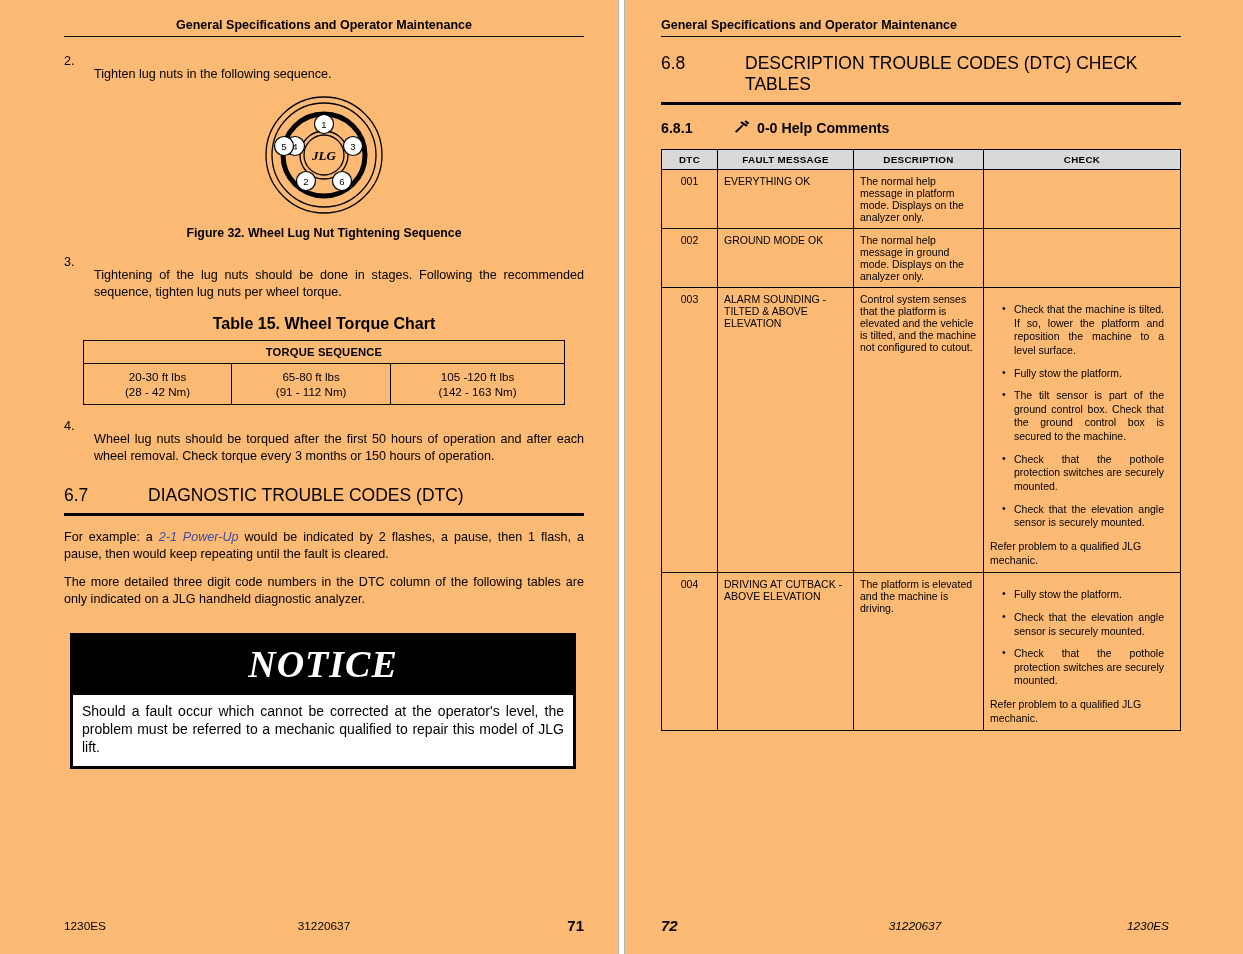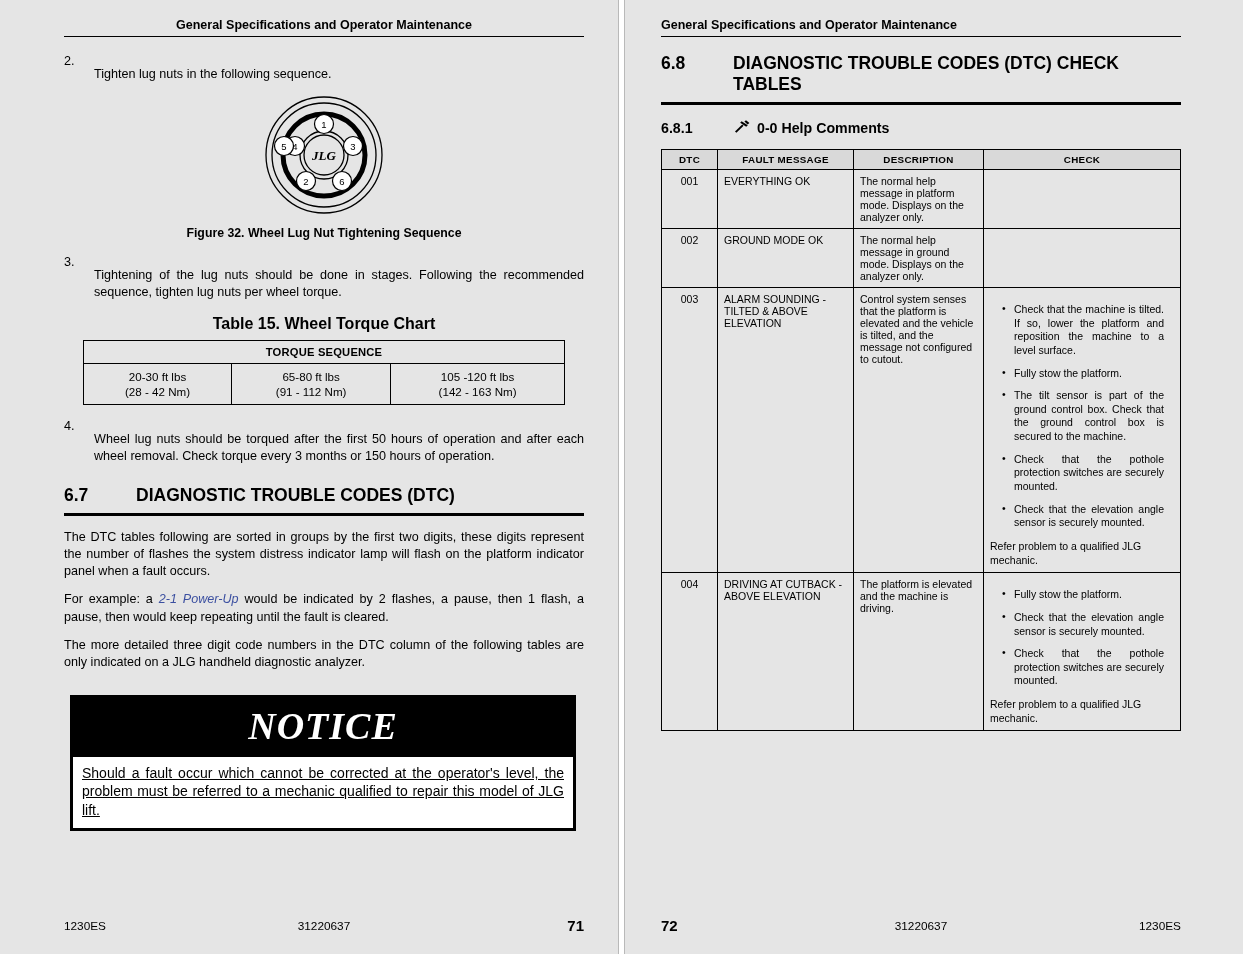--- a/index.html
+++ b/index.html
@@ -12,21 +12,21 @@
     position: relative;
     width: 1243px;
     height: 954px;
     background: #ffffff;
     overflow: hidden;
   }
   .page {
     position: absolute;
     top: 0;
     height: 954px;
-    background: #e5e5e5;
+    background: #fdba74;
   }
   .page-left { left: 0; width: 618px; }
   .page-right { left: 625px; width: 618px; }
   .gutter {
     position: absolute;
     left: 618px; top: 0;
     width: 7px; height: 954px;
     background: #ffffff;
     border-left: 1px solid #b9b9b9;
     border-right: 1px solid #b9b9b9;
@@ -96,22 +96,23 @@
     padding: 5px 4px;
   }
   table.torque td.stage { padding: 7px 4px; }
   table.torque td.val { padding-bottom: 2px; border-bottom: none; }
   table.torque td.val2 { padding-top: 0; border-top: none; }
 
   
   .sec-head {
     display: flex;
     align-items: baseline;
-    font-weight: bold;
+    font-weight: normal;
     margin-top: 20px;
+    gap: 12px;
   }
   .sec-head .sec-num { font-size: 17.5px; width: 72px; flex: 0 0 72px; }
   .sec-head .sec-title { font-size: 17.5px; }
   .sec-rule {
     border-bottom: 3px solid #000;
     margin-top: 7px;
     margin-bottom: 13px;
   }
   .sub-head {
     display: flex;
@@ -129,21 +130,20 @@
     margin: 0 0 11px;
   }
   .ital-blue { font-style: italic; color: #3b4fa0; }
   .bold { font-weight: bold; }
 
   
   .notice-outer {
     border: 3px solid #000;
     margin: 24px 8px 0 6px;
     background: #fff;
-    text-decoration: underline;
   }
   .notice-bar {
     background: #000;
     color: #fff;
     text-align: center;
     padding: 6px 0 9px;
   }
   .notice-bar .word {
     font-family: "Liberation Serif", serif;
     font-style: italic;
@@ -208,21 +208,21 @@
   
   .footer {
     position: absolute;
     bottom: 20px;
     left: 64px;
     right: 34px;
     display: flex;
     align-items: center;
     font-size: 11.8px;
   }
-  .page-right .footer { left: 36px; right: 62px; }
+  .page-right .footer { left: 36px; right: 74px; font-style: italic; }
   .footer .f-left { flex: 0 0 33%; text-align: left; }
   .footer .f-mid { flex: 0 0 34%; text-align: center; }
   .footer .f-right { flex: 0 0 33%; text-align: right; }
   .footer .pageno { font-weight: bold; font-size: 15px; }
 </style>
 </head>
 <body>
 
 <div class="sheet">
 
@@ -293,21 +293,20 @@
         <div class="num">4.</div>
         <div class="txt">Wheel lug nuts should be torqued after the first 50 hours of operation and after each wheel removal. Check torque every 3 months or 150 hours of operation.</div>
       </div>
 
       <div class="sec-head">
         <div class="sec-num">6.7</div>
         <div class="sec-title">DIAGNOSTIC TROUBLE CODES (DTC)</div>
       </div>
       <div class="sec-rule"></div>
 
-      <p class="body">The DTC tables following are sorted in groups by the first two digits, these digits represent the number of flashes the system distress indicator lamp will flash on the platform indicator panel when a fault occurs.</p>
       <p class="body"><span>For example: a </span><span class="ital-blue">2-1 Power-Up</span><span> would be indicated by 2 flashes, a pause, then 1 flash, a pause, then would keep repeating until the fault is cleared.</span></p>
       <p class="body">The more detailed three digit code numbers in the DTC column of the following tables are only indicated on a JLG handheld diagnostic analyzer.</p>
 
       <div class="notice-outer">
         <div class="notice-bar">
           <span class="word">NOTICE</span>
         </div>
         <div class="notice-body">Should a fault occur which cannot be corrected at the operator's level, the problem must be referred to a mechanic qualified to repair this model of JLG lift.</div>
       </div>
     </div>
@@ -319,21 +318,21 @@
     </div>
   </div>
 
   <div class="page page-right">
     <div class="content">
       <div class="running-head">General Specifications and Operator Maintenance</div>
       <div class="head-rule"></div>
 
       <div class="sec-head" style="margin-top:8px">
         <div class="sec-num">6.8</div>
-        <div class="sec-title">DIAGNOSTIC TROUBLE CODES (DTC) CHECK TABLES</div>
+        <div class="sec-title">DESCRIPTION TROUBLE CODES (DTC) CHECK TABLES</div>
       </div>
       <div class="sec-rule"></div>
 
       <div class="sub-head">
         <div class="sub-num">6.8.1</div>
         <span style="margin-right:7px;display:inline-block;">
           <svg width="17" height="15" viewBox="0 0 17 15">
             <path d="M2 12.4 L9.2 5.4 L10.6 6.8 L3.4 13.8 Z" fill="#000"></path>
             <path d="M8.6 2.2 L14.8 6.2 L13.2 7.8 L7.2 3.8 Z" fill="#000"></path>
             <path d="M13.0 1.2 L16.4 4.0 L14.6 5.6 L11.4 2.6 Z" fill="#000"></path>
@@ -360,21 +359,21 @@
             </tr>
             <tr>
               <td class="c-dtc">002</td>
               <td class="c-fault">GROUND MODE OK</td>
               <td class="c-desc">The normal help message in ground mode. Displays on the analyzer only.</td>
               <td></td>
             </tr>
             <tr>
               <td class="c-dtc">003</td>
               <td class="c-fault">ALARM SOUNDING - TILTED &amp; ABOVE ELEVATION</td>
-              <td class="c-desc">Control system senses that the platform is elevated and the vehicle is tilted, and the message not configured to cutout.</td>
+              <td class="c-desc">Control system senses that the platform is elevated and the vehicle is tilted, and the machine not configured to cutout.</td>
               <td>
                 <ul>
                   <li>Check that the machine is tilted. If so, lower the platform and reposition the machine to a level surface.</li>
                   <li>Fully stow the platform.</li>
                   <li>The tilt sensor is part of the ground control box. Check that the ground control box is secured to the machine.</li>
                   <li>Check that the pothole protection switches are securely mounted.</li>
                   <li>Check that the elevation angle sensor is securely mounted.</li>
                 </ul>
                 <div class="refer">Refer problem to a qualified JLG mechanic.</div>
               </td>

